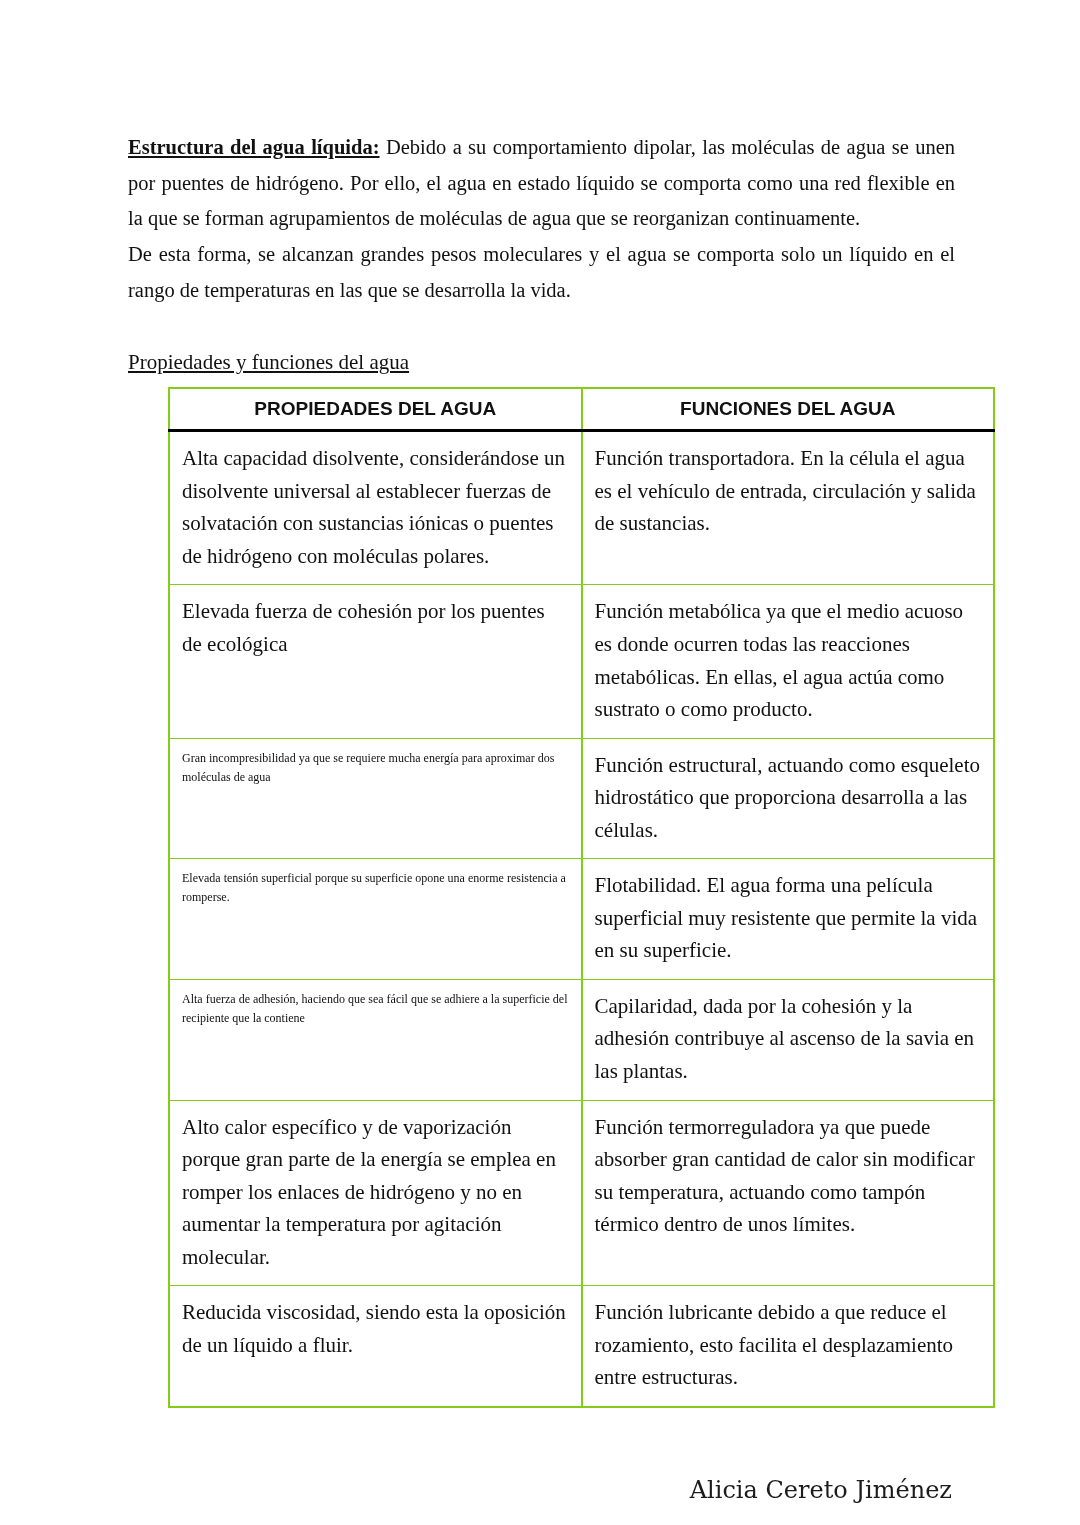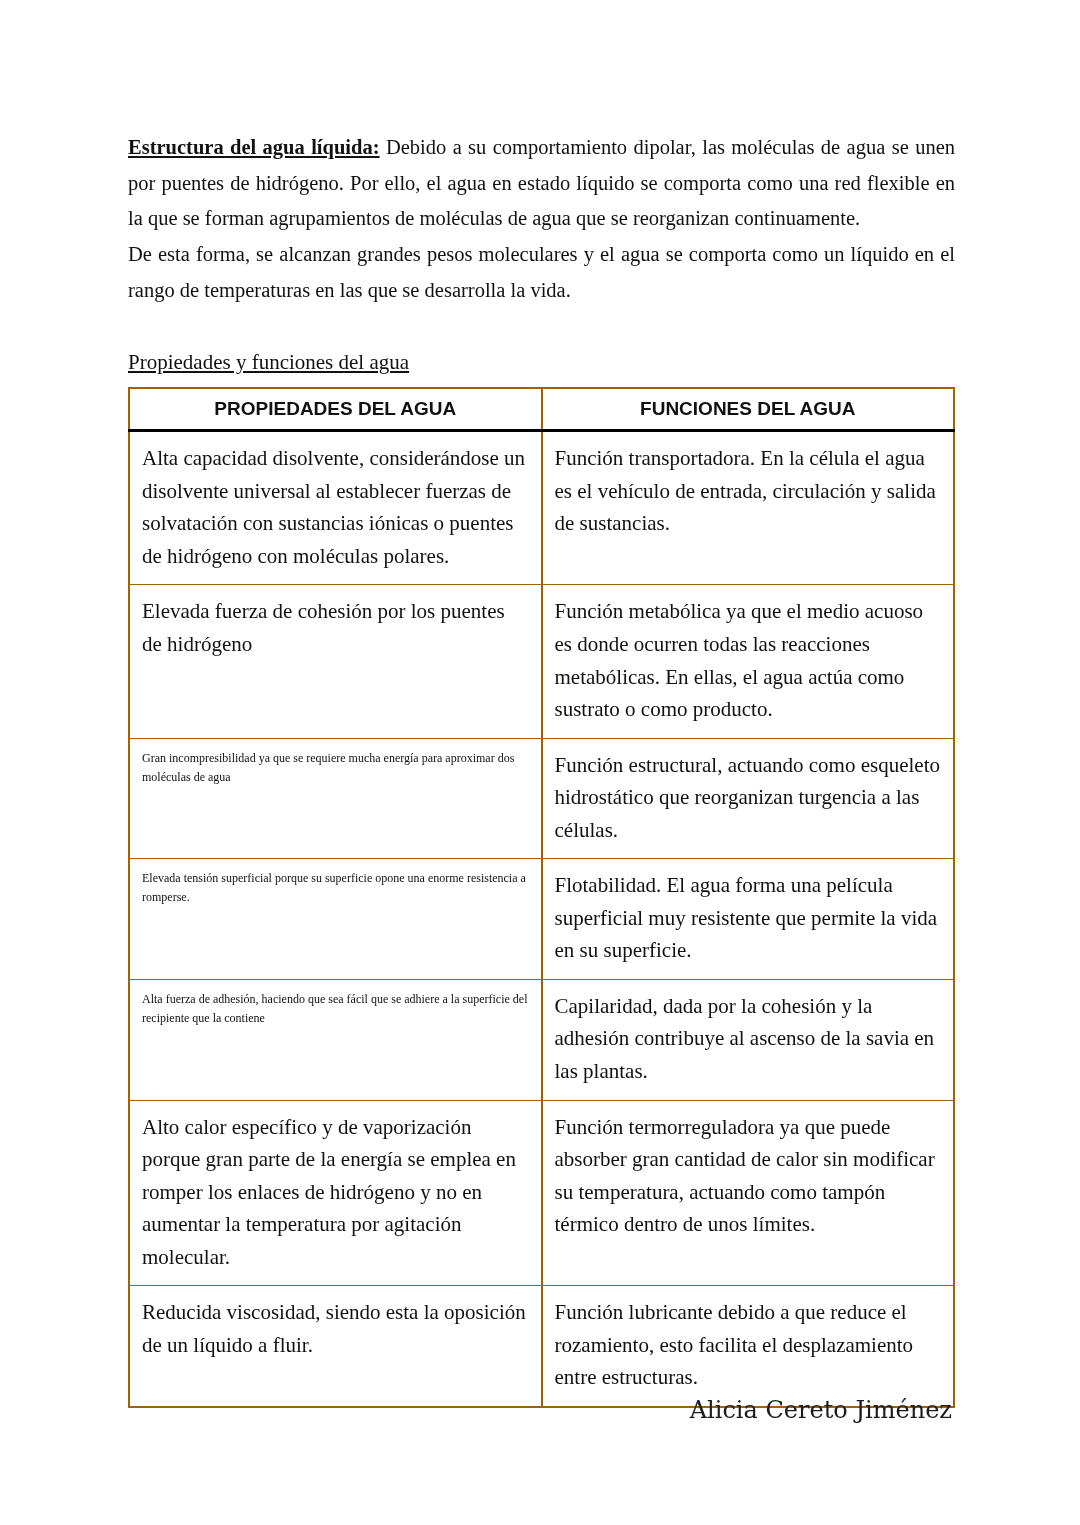--- a/index.html
+++ b/index.html
@@ -36,21 +36,22 @@
     font-size: 21px;
     font-weight: normal;
     text-decoration: underline;
   }
   table.props {
     border-collapse: collapse;
     width: 827px;
     table-layout: fixed;
   }
   table.props, table.props th, table.props td {
-    border: 2px solid #a16207;
+    border: 2px solid #84cc16;
+    margin-left: 40px;
   }
   table.props th {
     font-family: "Liberation Sans", sans-serif;
     font-weight: 700;
     font-size: 19px;
     padding: 9px 6px;
     text-align: center;
     border-bottom: 3px solid #000;
   }
   table.props td {
@@ -64,57 +65,57 @@
   table.props td.sm {
     font-size: 12px;
     line-height: 1.6;
   }
   table.props td.dotted-bottom {
     border-bottom: 1px dotted #000000;
   }
   .signature {
     position: absolute;
     right: 128px;
-    top: 1396px;
+    top: 1476px;
     font-family: "DejaVu Serif", serif;
     font-size: 24px;
     color: #1c1c1c;
   }
 </style>
 </head>
 <body>
 
 <div class="page">
 
   <div class="intro">
     <p><span class="intro-heading">Estructura del agua líquida:</span><span> Debido a su comportamiento dipolar, las moléculas de agua se unen por puentes de hidrógeno. Por ello, el agua en estado líquido se comporta como una red flexible en la que se forman agrupamientos de moléculas de agua que se reorganizan continuamente.</span></p>
-    <p>De esta forma, se alcanzan grandes pesos moleculares y el agua se comporta como un líquido en el rango de temperaturas en las que se desarrolla la vida.</p>
+    <p>De esta forma, se alcanzan grandes pesos moleculares y el agua se comporta solo un líquido en el rango de temperaturas en las que se desarrolla la vida.</p>
   </div>
 
   <h2 class="section-heading">Propiedades y funciones del agua</h2>
 
   <table class="props">
     <thead>
       <tr>
         <th>PROPIEDADES DEL AGUA</th>
         <th>FUNCIONES DEL AGUA</th>
       </tr>
     </thead>
     <tbody>
       <tr>
         <td>Alta capacidad disolvente, considerándose un disolvente universal al establecer fuerzas de solvatación con sustancias iónicas o puentes de hidrógeno con moléculas polares.</td>
         <td>Función transportadora. En la célula el agua es el vehículo de entrada, circulación y salida de sustancias.</td>
       </tr>
       <tr>
-        <td class="dotted-bottom">Elevada fuerza de cohesión por los puentes de hidrógeno</td>
+        <td class="dotted-bottom">Elevada fuerza de cohesión por los puentes de ecológica</td>
         <td>Función metabólica ya que el medio acuoso es donde ocurren todas las reacciones metabólicas. En ellas, el agua actúa como sustrato o como producto.</td>
       </tr>
       <tr>
         <td class="sm dotted-bottom">Gran incompresibilidad ya que se requiere mucha energía para aproximar dos moléculas de agua</td>
-        <td>Función estructural, actuando como esqueleto hidrostático que reorganizan turgencia a las células.</td>
+        <td>Función estructural, actuando como esqueleto hidrostático que proporciona desarrolla a las células.</td>
       </tr>
       <tr>
         <td class="sm">Elevada tensión superficial porque su superficie opone una enorme resistencia a romperse.</td>
         <td>Flotabilidad. El agua forma una película superficial muy resistente que permite la vida en su superficie.</td>
       </tr>
       <tr>
         <td class="sm">Alta fuerza de adhesión, haciendo que sea fácil que se adhiere a la superficie del recipiente que la contiene</td>
         <td>Capilaridad, dada por la cohesión y la adhesión contribuye al ascenso de la savia en las plantas.</td>
       </tr>
       <tr>

